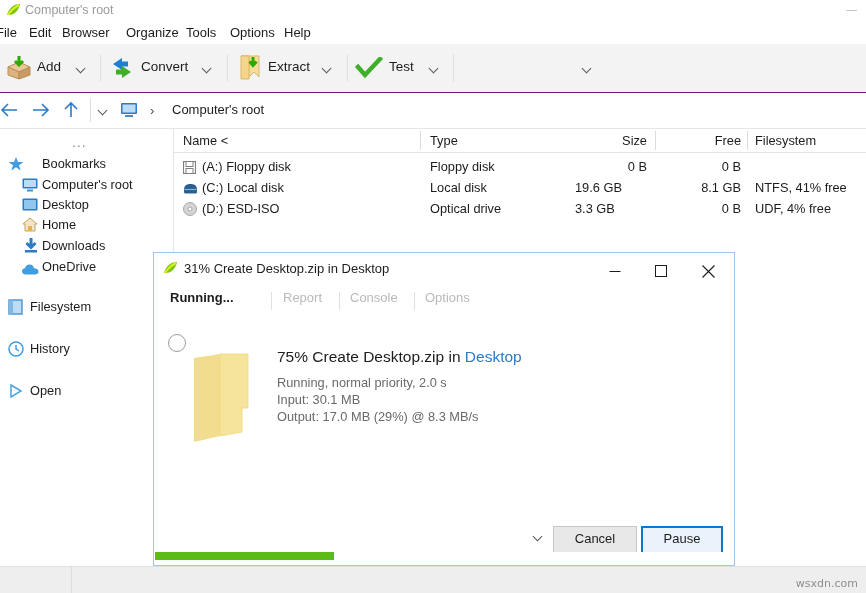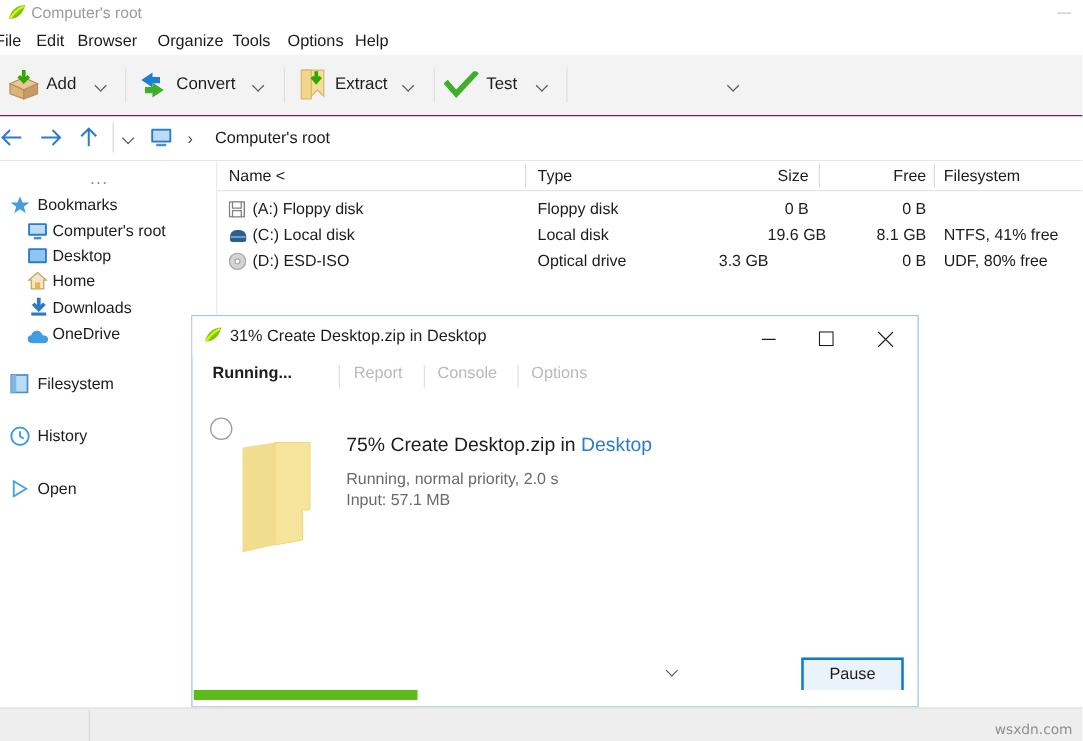--- a/index.html
+++ b/index.html
@@ -294,21 +294,21 @@
 
   <div class="sidebar">
     <span class="sb-dots" style="top:5px;left:72px">...</span>
 
     <div class="sb-item" style="top:25px">
       <span class="sb-ico" style="left:8px;top:2px">
         <svg width="16" height="16" viewBox="0 0 16 16">
           <path d="M8 1 L10 6 L15.5 6 L11 9.3 L12.7 14.5 L8 11.3 L3.3 14.5 L5 9.3 L0.5 6 L6 6 Z" fill="#3f9de0"></path>
         </svg>
       </span>
-      <span class="sb-lbl" style="left:30px">Bookmarks</span>
+      <span class="sb-lbl" style="left:42px">Bookmarks</span>
     </div>
 
     <div class="sb-item" style="top:46px">
       <span class="sb-ico" style="left:22px;top:3px">
         <svg width="16" height="14" viewBox="0 0 16 14">
           <rect x="0.5" y="0.5" width="15" height="10" rx="1" fill="#2a7bc8"></rect>
           <rect x="2" y="2" width="12" height="7" fill="#bcdcf5"></rect>
           <rect x="5" y="11.5" width="6" height="2" fill="#4a90c8"></rect>
         </svg>
       </span>
@@ -413,37 +413,37 @@
 
     <div class="fl-row" style="top:48px">
       <span style="position:absolute;left:9px;top:6px">
         <svg width="15" height="11" viewBox="0 0 15 11">
           <path d="M1 7 C1 3, 3 1, 7.5 1 C12 1, 14 3, 14 7 L14 9 C14 10, 13 10.5, 12 10.5 L3 10.5 C2 10.5, 1 10, 1 9 Z" fill="#2a5f8f"></path>
           <path d="M1.5 6.5 L13.5 6.5" stroke="#83b4db" stroke-width="1.2"></path>
         </svg>
       </span>
       <span class="fl-cell" style="left:28px">(C:) Local disk</span>
       <span class="fl-cell" style="left:256px">Local disk</span>
-      <span class="fl-cell" style="left:415px;width:72px;text-align:right">19.6 GB</span>
+      <span class="fl-cell" style="left:401px;width:72px;">19.6 GB</span>
       <span class="fl-cell" style="left:495px;width:72px;text-align:right">8.1 GB</span>
       <span class="fl-cell" style="left:581px">NTFS, 41% free</span>
     </div>
 
     <div class="fl-row" style="top:69px">
       <span style="position:absolute;left:9px;top:4px">
         <svg width="14" height="14" viewBox="0 0 14 14">
           <circle cx="7" cy="7" r="6.5" fill="#d4d4d4" stroke="#a8a8a8" stroke-width="1"></circle>
           <circle cx="7" cy="7" r="2" fill="#ffffff" stroke="#a8a8a8" stroke-width="1"></circle>
         </svg>
       </span>
       <span class="fl-cell" style="left:28px">(D:) ESD-ISO</span>
       <span class="fl-cell" style="left:256px">Optical drive</span>
       <span class="fl-cell" style="left:401px;width:72px;text-align:left">3.3 GB</span>
       <span class="fl-cell" style="left:495px;width:72px;text-align:right">0 B</span>
-      <span class="fl-cell" style="left:581px">UDF, 80% free</span>
+      <span class="fl-cell" style="left:581px">UDF, 4% free</span>
     </div>
   </div>
 
   <div class="watermark">
     <span class="wm-text">PPUALS</span>
     <span class="wm-badge">
       <svg width="52" height="62" viewBox="0 0 52 62">
         <path d="M6 20 C6 9, 16 3, 26 3 C37 3, 46 9, 46 20 L46 24 L6 24 Z" fill="#9fd88a" opacity="0.9"></path>
         <ellipse cx="26" cy="36" rx="15" ry="17" fill="#f6dfa8" opacity="0.85"></ellipse>
         <circle cx="20" cy="34" r="4.5" fill="#ffffff" stroke="#888" stroke-width="1.5" opacity="0.9"></circle>
@@ -498,23 +498,25 @@
       <path d="M4 14 L30 10 L30 92 L4 98 Z" fill="#f2dd8e"></path>
       <path d="M30 10 L58 10 L58 64 L52 64 L52 88 L30 92 Z" fill="#f6e49c"></path>
       <path d="M30 10 L58 10 L58 64 L52 64 L52 88 L30 92 Z" fill="none" stroke="#f0d877" stroke-width="0.8"></path>
     </svg>
   </div>
 
   <div class="dlg-h1">
     <span>75% Create Desktop.zip in </span><span class="accent">Desktop</span>
   </div>
   <div class="dlg-line" style="top:375px">Running, normal priority, 2.0 s</div>
-  <div class="dlg-line" style="top:392px">Input: 57.1 MB</div>
+  <div class="dlg-line" style="top:392px">Input: 30.1 MB</div>
+  <div class="dlg-line" style="top:409px">Output: 17.0 MB (29%) @ 8.3 MB/s</div>
 
   <div class="dlg-footcaret"></div>
+  <div class="btn" style="left:553px;top:526px;width:82px">Cancel</div>
   <div class="btn primary" style="left:641px;top:526px;width:78px">Pause</div>
 
   <div class="progress">
     <div class="fill" style="width: 31%; background: rgb(92, 187, 22);"></div>
   </div>
 
   <div class="statusbar">
     <div class="sb-sep"></div>
     <span class="wsxdn">wsxdn.com</span>
   </div>

